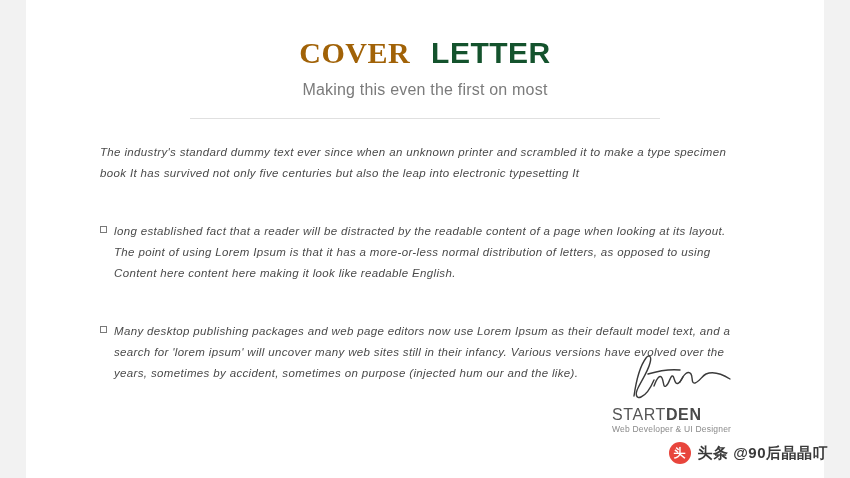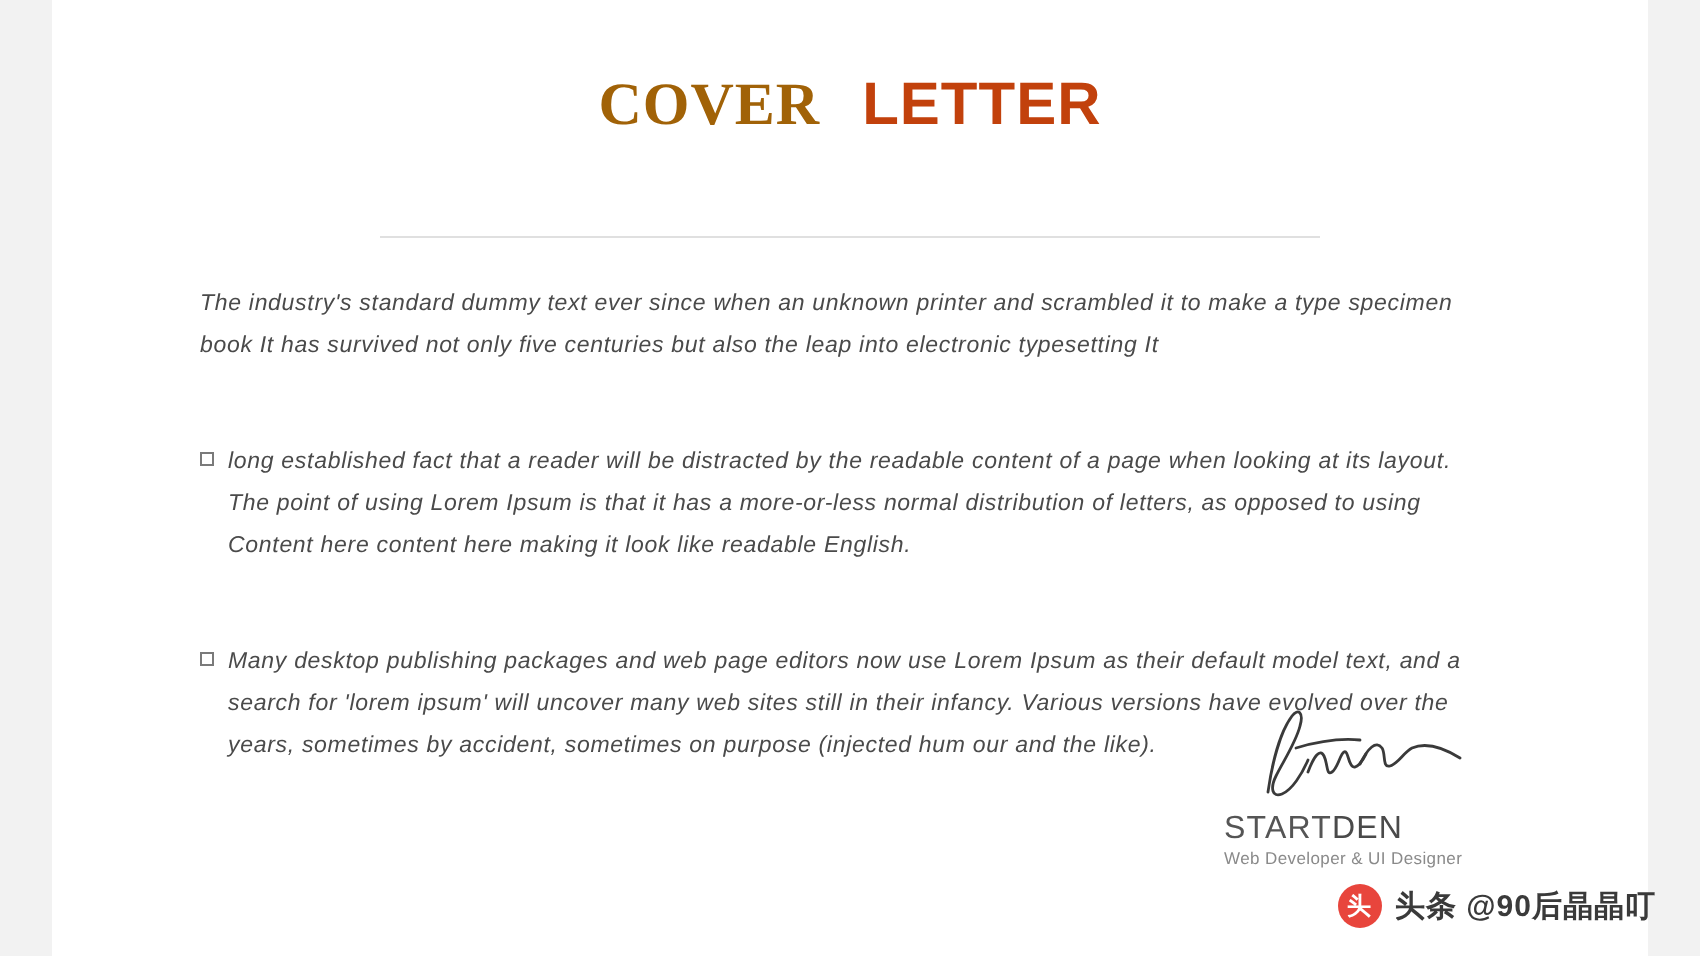--- a/index.html
+++ b/index.html
@@ -38,21 +38,21 @@
     text-align: center;
   }
   .doc-title {
     font-size: 30px;
     font-weight: bold;
     letter-spacing: 0.5px;
     margin: 0;
     line-height: 1.1;
   }
   .doc-title .word1 { color: #a16207; font-family: Liberation Serif, serif; }
-  .doc-title .word2 { color: #c2410c; margin-left: 21px; }
+  .doc-title .word2 { color: #14532d; margin-left: 21px; }
   .doc-subtitle {
     margin: 12px 0 0 0;
     font-size: 16px;
     color: #7b7b7b;
     font-weight: normal;
     letter-spacing: 0.2px;
   }
   .title-rule {
     position: absolute;
     top: 118px;
@@ -99,21 +99,21 @@
     width: 140px;
     text-align: left;
   }
   .sig-svg { display: block; margin-left: 6px; }
   .sig-name {
     font-size: 16px;
     color: #555555;
     letter-spacing: 0.6px;
     margin-top: 2px;
   }
-  .sig-name .bold { font-weight: normal; color: #4a4a4a; }
+  .sig-name .bold { font-weight: bold; color: #4a4a4a; }
   .sig-role {
     font-size: 8.5px;
     color: #8a8a8a;
     letter-spacing: 0.2px;
     margin-top: 0;
   }
 
   .watermark {
     position: absolute;
     right: 22px;
@@ -147,20 +147,21 @@
 
 <div class="page">
 
   <div class="side-band left"></div>
   <div class="side-band right"></div>
 
   <div class="title-block">
     <h1 class="doc-title">
       <span class="word1">COVER</span><span class="word2">LETTER</span>
     </h1>
+    <p class="doc-subtitle">Making this even the first on most</p>
   </div>
 
   <div class="title-rule"></div>
 
   <div class="body-wrap">
     <p class="para">The industry's standard dummy text ever since when an unknown printer and scrambled it to make a type specimen book It has survived not only five centuries but also the leap into electronic typesetting It</p>
 
     <p class="para bulleted">
       <span class="bullet-mark"></span>
       <span>long established fact that a reader will be distracted by the readable content of a page when looking at its layout. The point of using Lorem Ipsum is that it has a more-or-less normal distribution of letters, as opposed to using Content here content here making it look like readable English.</span>

